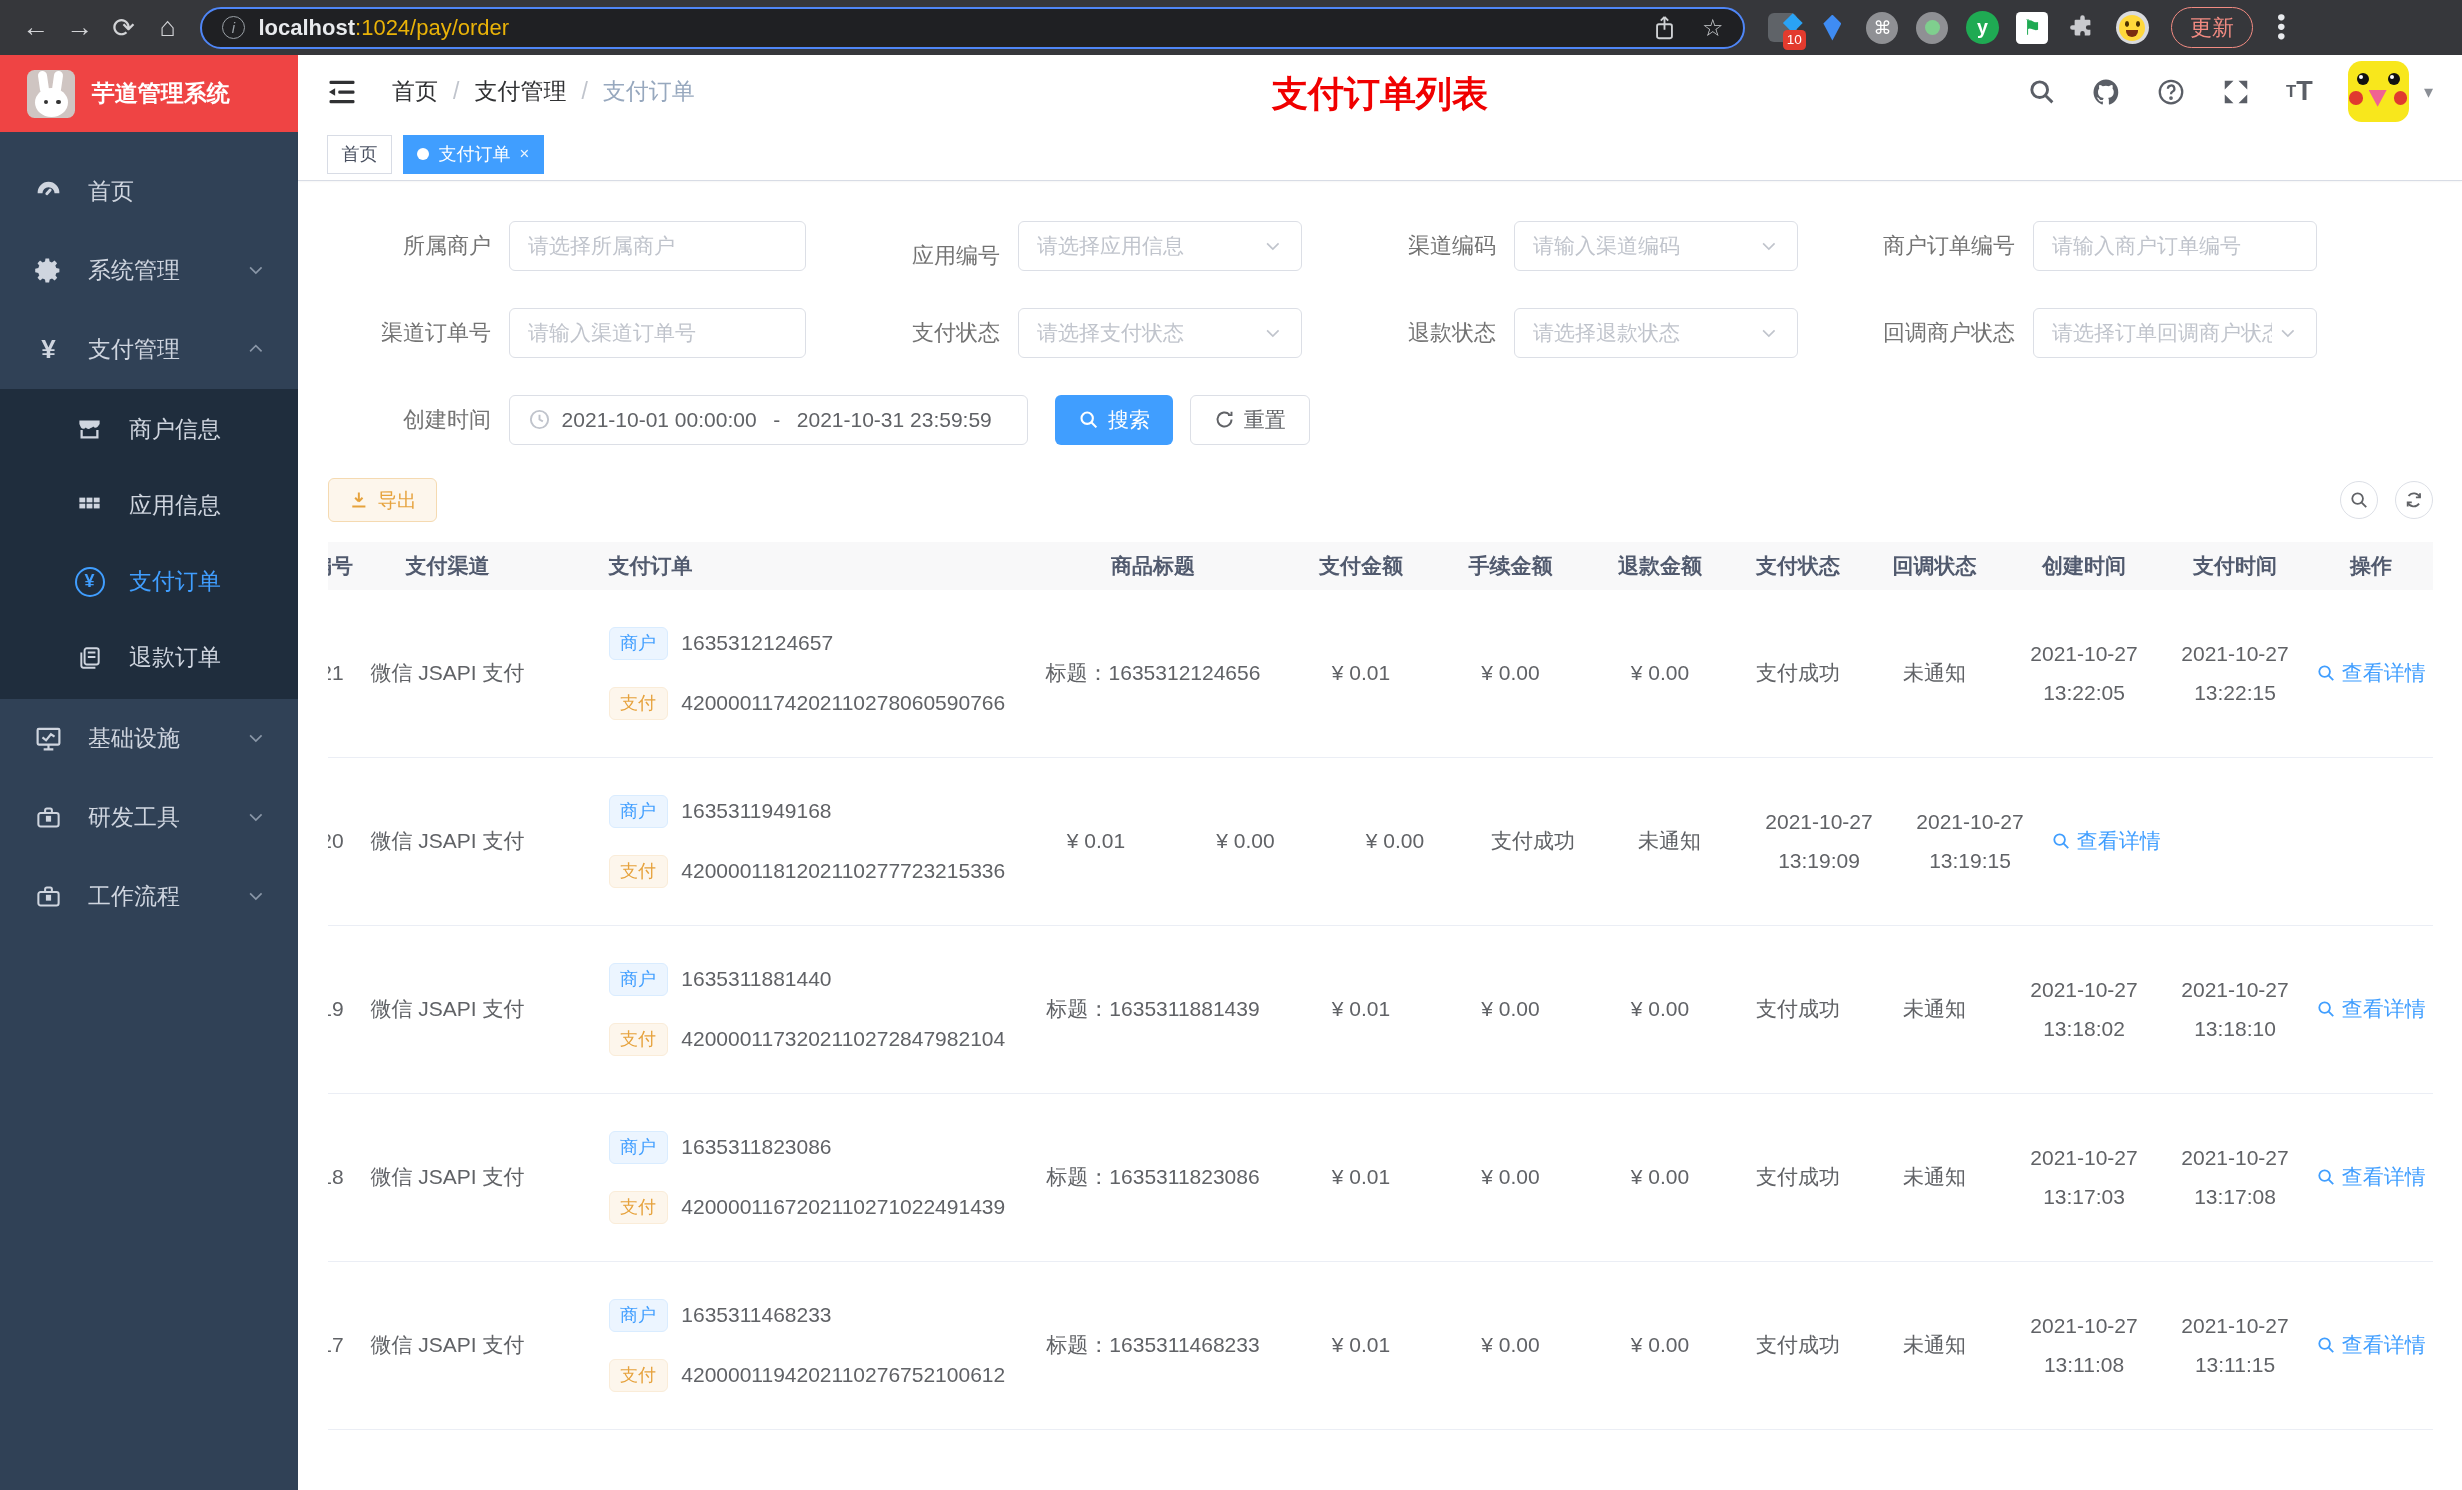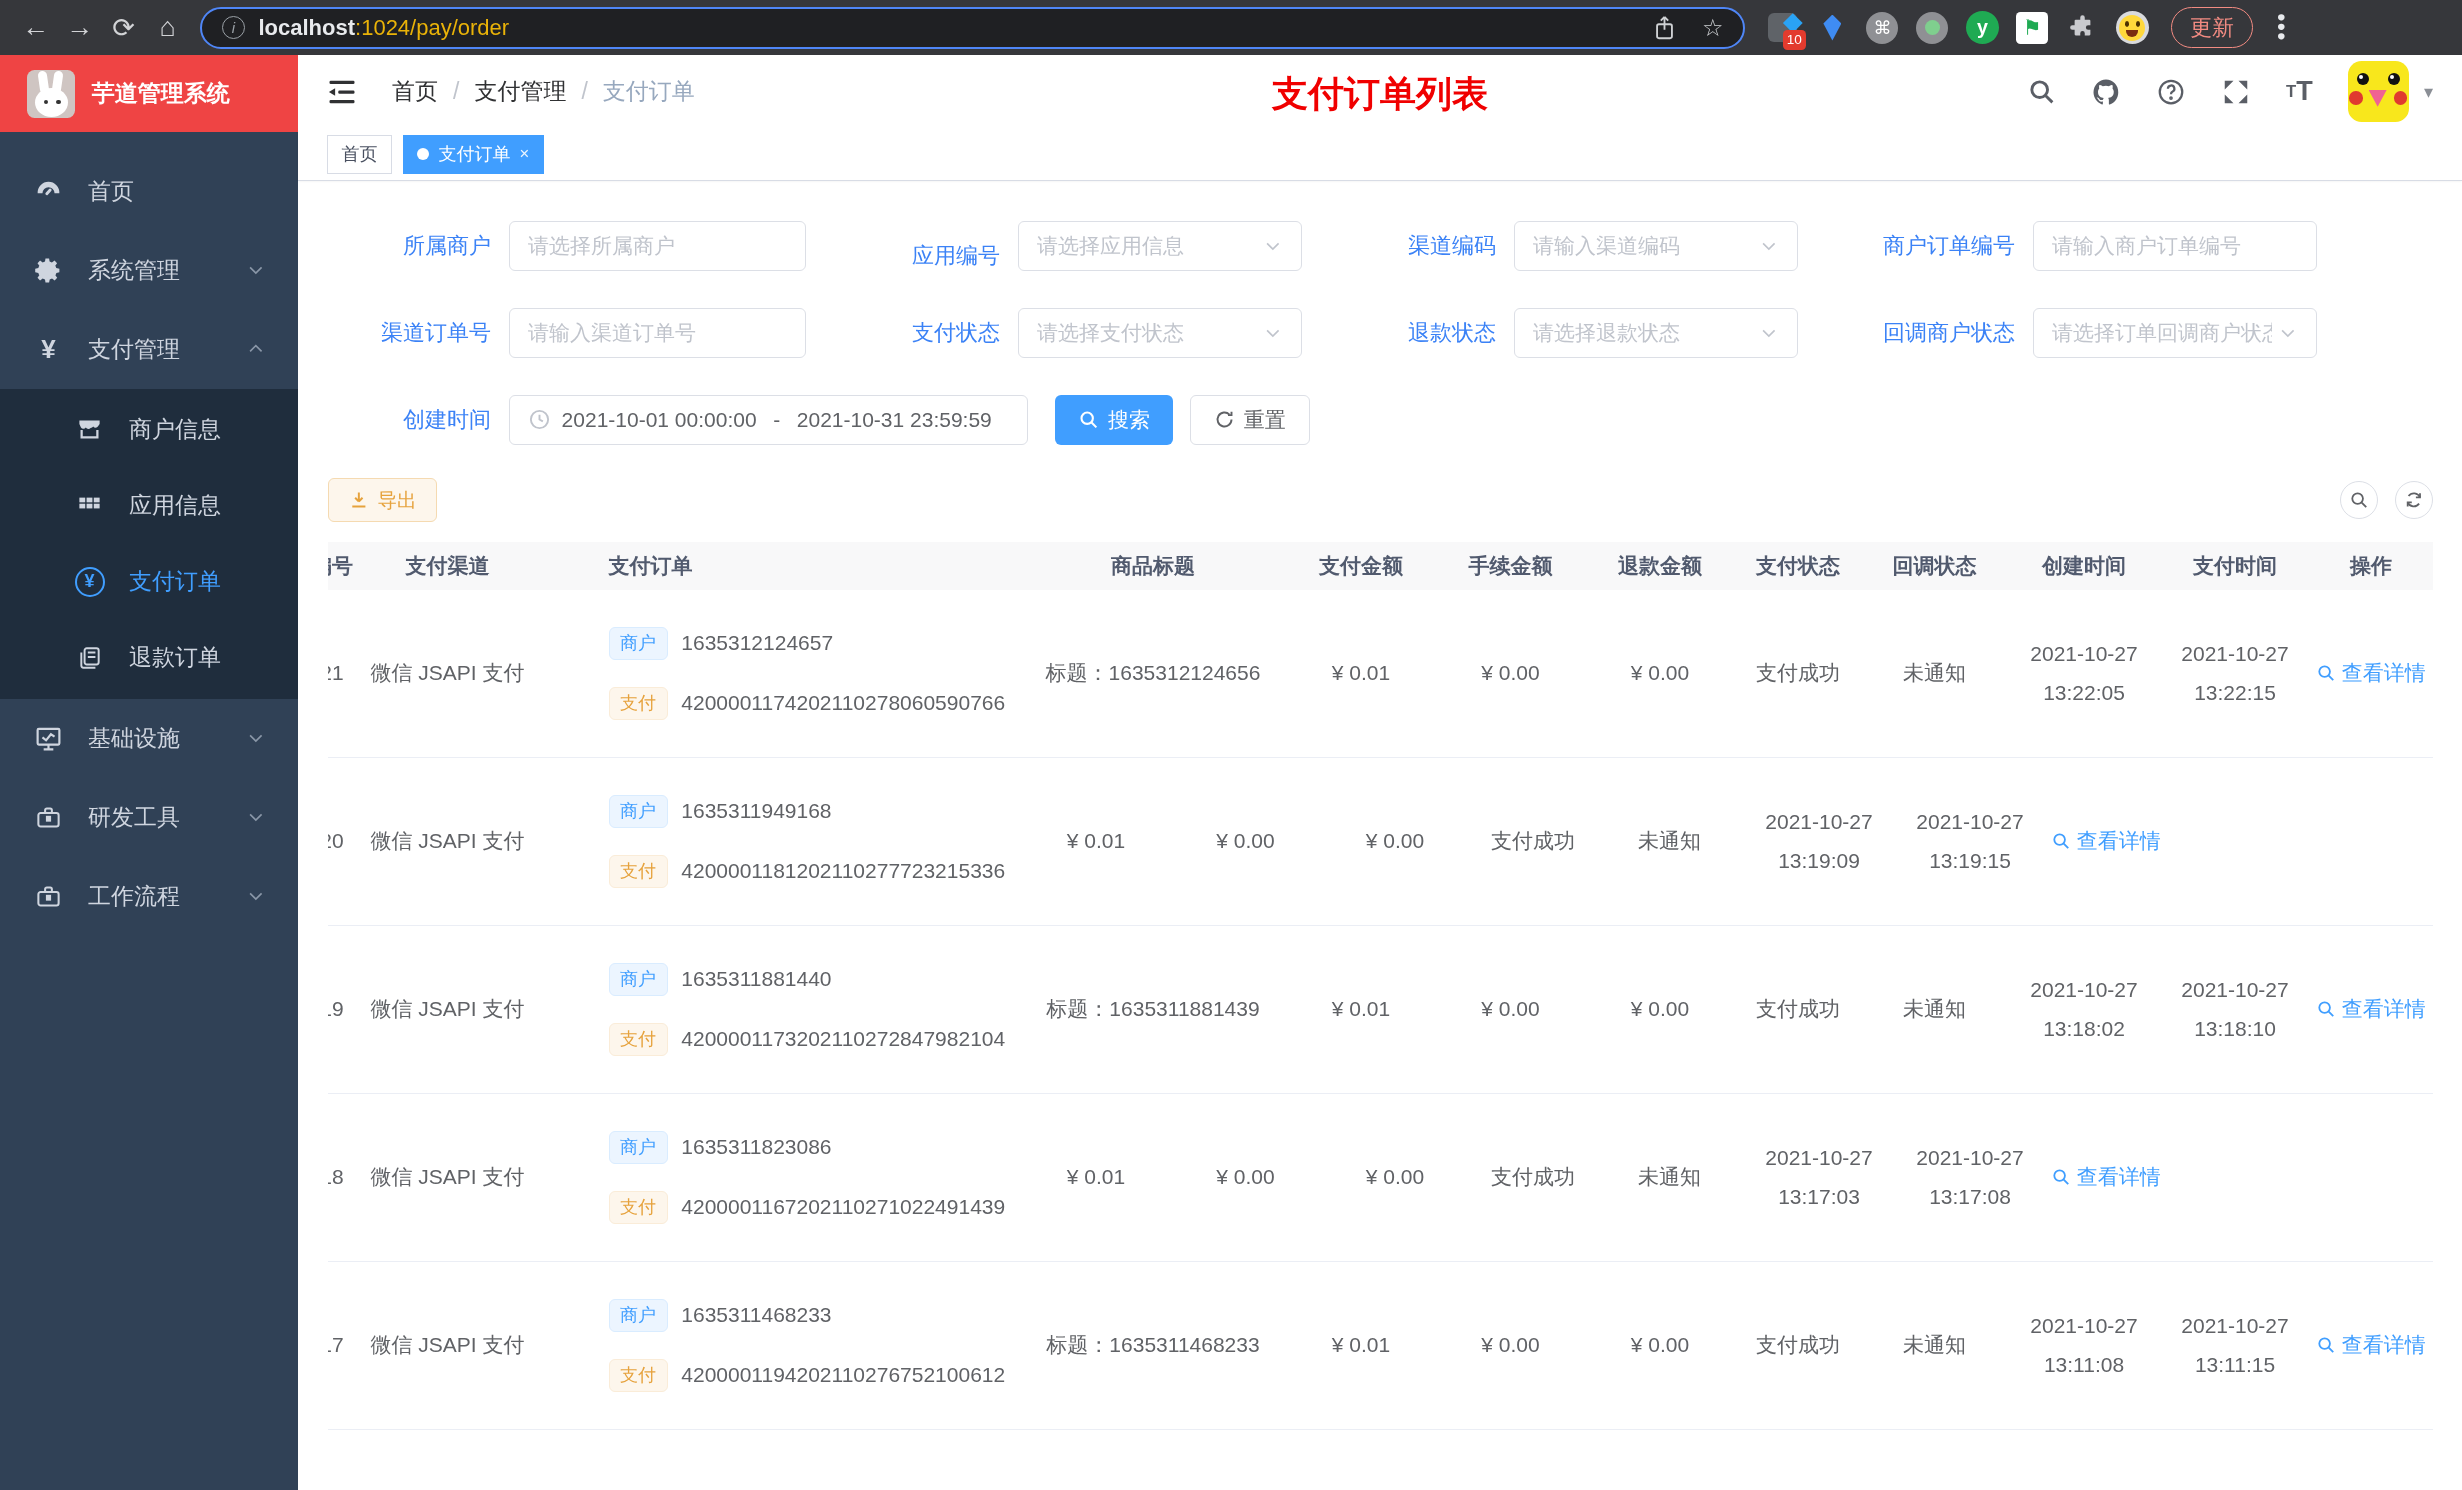--- a/index.html
+++ b/index.html
@@ -85,21 +85,21 @@
   .tabs-bar { height:53px; border-bottom:0.8px solid #d8dce5; box-shadow:0 0.8px 2.3px rgba(0,21,41,.06); display:flex; align-items:center; padding:0 29px; gap:10.6px; background:#fff; }
   .tag-view { height:39px; display:flex; align-items:center; padding:0 13.6px; border:0.8px solid #d8dce5; background:#fff; color:#495060; font-size:18px; cursor:pointer; gap:9px; }
   .tag-view.active { background:#409eff; border-color:#409eff; color:#fff; }
   .tag-dot { width:12px; height:12px; border-radius:50%; background:#fff; }
   .tag-close { font-size:16.7px; opacity:.9; }
 
   
   .content { flex:1; padding:21px 29px 0 30px; overflow:hidden; }
   .f-row { height:87px; display:flex; align-items:center; }
   .fgroup { display:flex; align-items:center; }
-  .flabel { font-size:22px; color:#3b82f6; text-align:right; padding-right:18px; white-space:nowrap; }
+  .flabel { font-size:22px; color:#737373; text-align:right; padding-right:18px; white-space:nowrap; }
   .fctrl { height:50px; border:0.8px solid #dcdfe6; border-radius:6px; display:flex; align-items:center; padding:0 18px; background:#fff; position:relative; }
   .fctrl input { border:none; outline:none; width:100%; font-size:21px; color:#606266; font-family:inherit; background:transparent; }
   .fctrl input::placeholder { color:#c0c4cc; }
   .ph { color:#c0c4cc; font-size:21px; flex:1; white-space:nowrap; overflow:hidden; }
   .chev-d { color:#c0c4cc; margin-left:6px; display:flex; }
   .date-ctrl { width:519px; gap:10.6px; }
   .date-txt { font-size:21px; color:#606266; white-space:nowrap; }
   .date-sep { color:#606266; padding:0 6px; }
   .clock { color:#c0c4cc; display:flex; }
   .btn { height:50px; border-radius:6px; display:flex; align-items:center; justify-content:center; font-size:21px; cursor:pointer; gap:9px; padding:0 23px; }
@@ -656,20 +656,21 @@
                 <div class="td order left" style="width: 488px;">
                   <div class="oline">
                     <span class="celltag blue">商户</span>
                     <span>1635311823086</span>
                   </div>
                   <div class="oline">
                     <span class="celltag yellow">支付</span>
                     <span>4200001167202110271022491439</span>
                   </div>
                 </div>
+                <div class="td" style="width: 265px;">标题：1635311823086</div>
                 <div class="td" style="width: 151px;">¥ 0.01</div>
                 <div class="td" style="width: 148px;">¥ 0.00</div>
                 <div class="td" style="width: 151px;">¥ 0.00</div>
                 <div class="td" style="width: 125px;">支付成功</div>
                 <div class="td" style="width: 148px;">未通知</div>
                 <div class="td dt" style="width: 151px;">
                   <span>2021-10-27</span>
                   <span>13:17:03</span>
                 </div>
                 <div class="td dt" style="width: 151px;">

